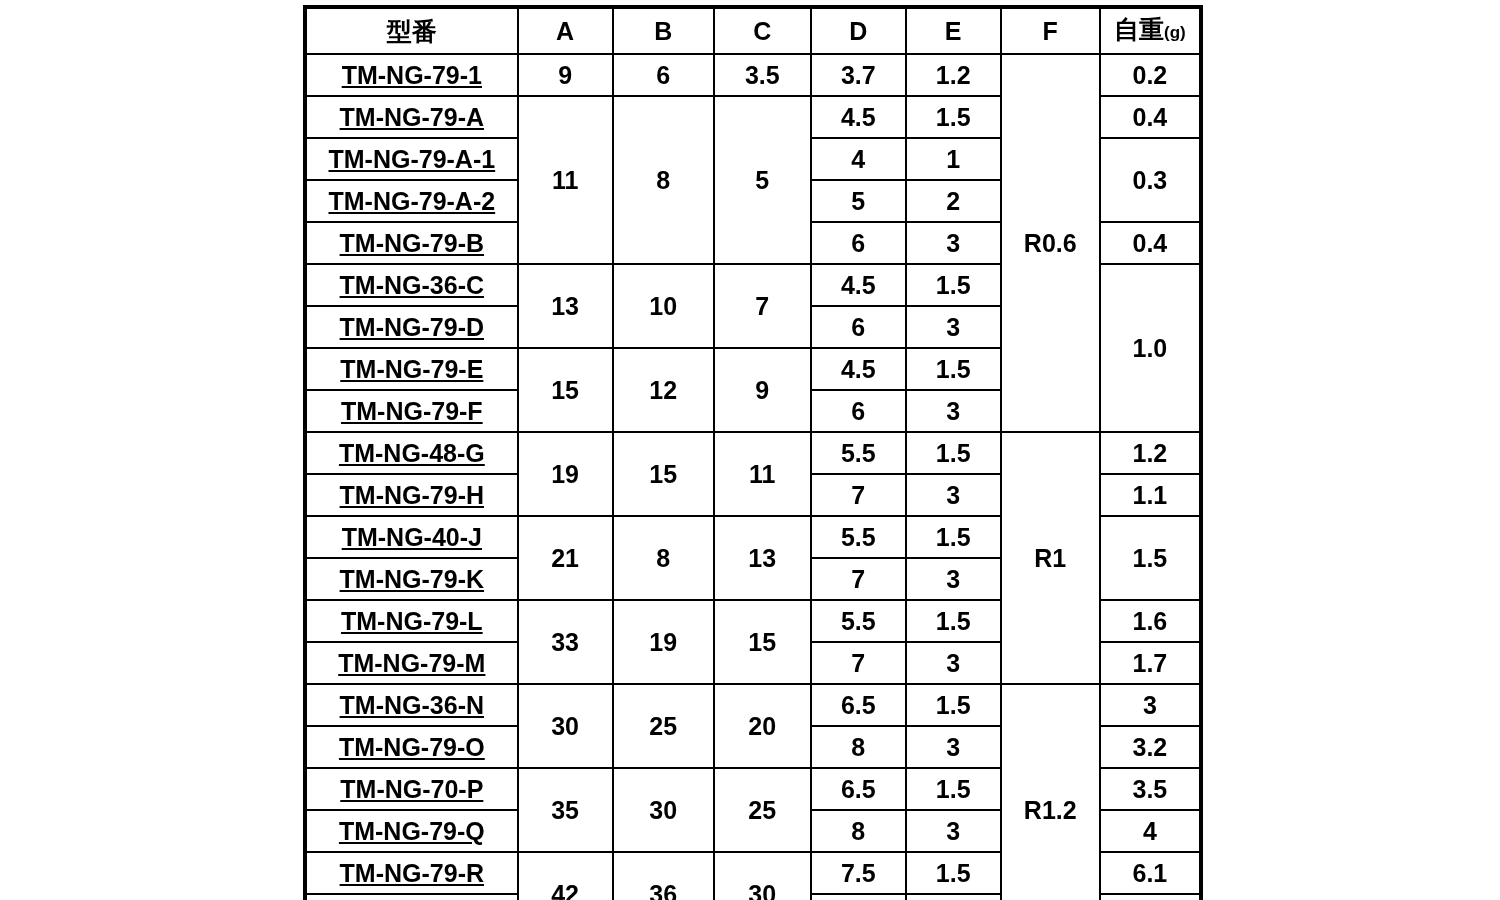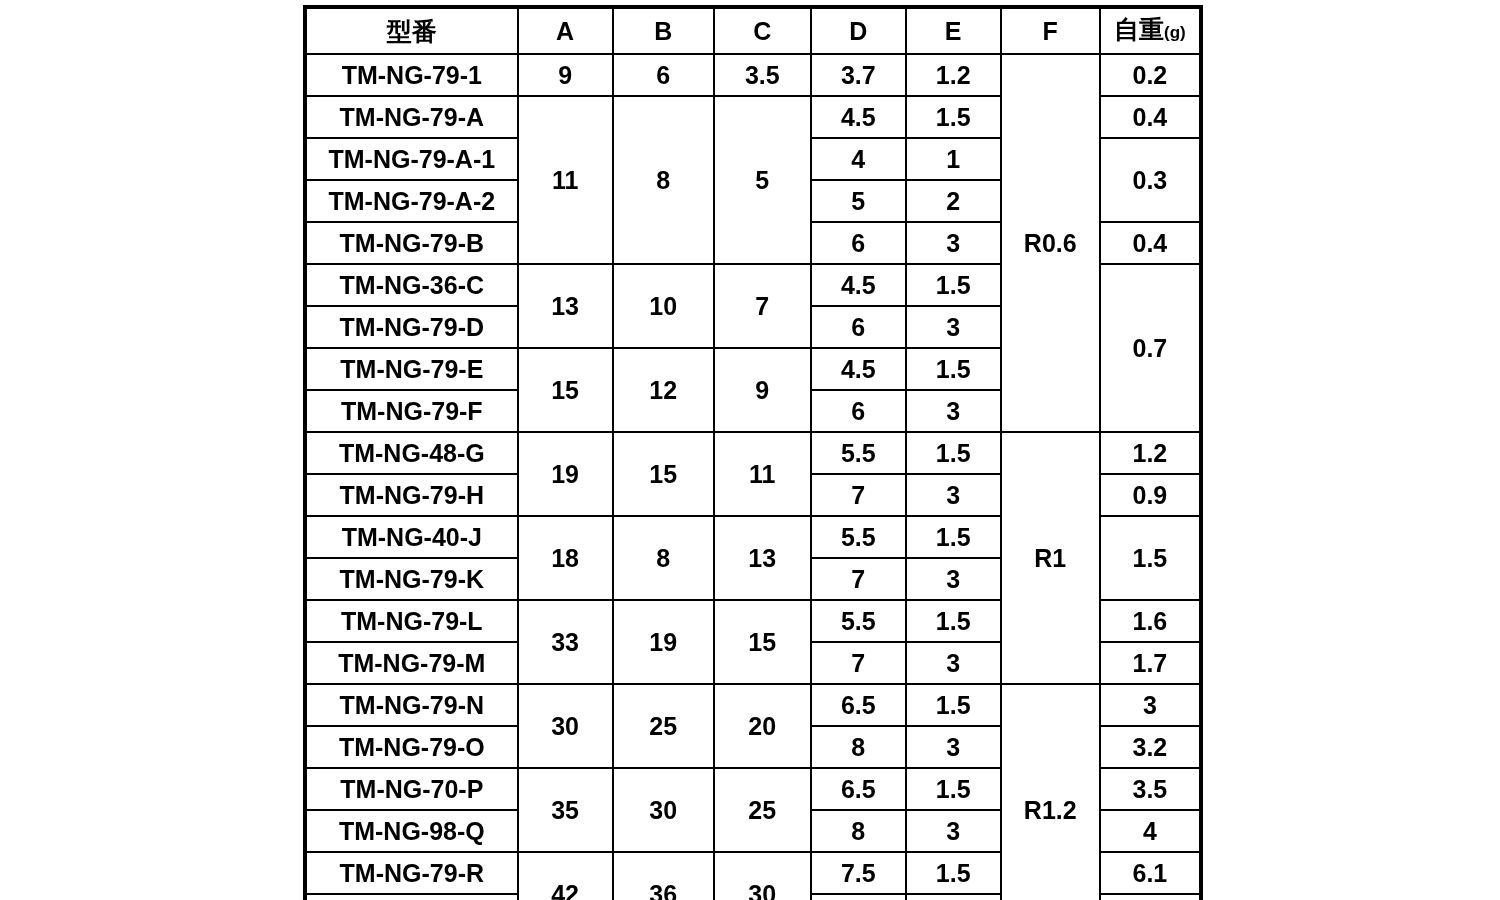--- a/index.html
+++ b/index.html
@@ -48,20 +48,21 @@
   .col-a { width: 92px; }
   .col-b { width: 98px; }
   .col-c { width: 94px; }
   .col-d { width: 92px; }
   .col-e { width: 92px; }
   .col-f { width: 96px; }
   .col-w { width: 98px; }
   .model-cell {
     font-size: 25px;
     letter-spacing: 0px;
+    text-decoration: underline;
   }
   .hdr-jp { font-size: 25px; }
   .unit-g { font-size: 17px; font-weight: bold; vertical-align: baseline; }
 </style>
 </head>
 <body>
 
 <div id="page">
   <div id="table-wrap">
     <table class="spec">
@@ -130,21 +131,21 @@
           <td>0.4</td>
         </tr>
 
         <tr>
           <td class="model-cell">TM-NG-36-C</td>
           <td rowspan="2">13</td>
           <td rowspan="2">10</td>
           <td rowspan="2">7</td>
           <td>4.5</td>
           <td>1.5</td>
-          <td rowspan="4">0.7</td>
+          <td rowspan="4">1.0</td>
         </tr>
 
         <tr>
           <td class="model-cell">TM-NG-79-D</td>
           <td>6</td>
           <td>3</td>
         </tr>
 
         <tr>
           <td class="model-cell">TM-NG-79-E</td>
@@ -169,26 +170,26 @@
           <td>5.5</td>
           <td>1.5</td>
           <td rowspan="6">R1</td>
           <td>1.2</td>
         </tr>
 
         <tr>
           <td class="model-cell">TM-NG-79-H</td>
           <td>7</td>
           <td>3</td>
-          <td>0.9</td>
+          <td>1.1</td>
         </tr>
 
         <tr>
           <td class="model-cell">TM-NG-40-J</td>
-          <td rowspan="2">18</td>
+          <td rowspan="2">21</td>
           <td rowspan="2">8</td>
           <td rowspan="2">13</td>
           <td>5.5</td>
           <td>1.5</td>
           <td rowspan="2">1.5</td>
         </tr>
 
         <tr>
           <td class="model-cell">TM-NG-79-K</td>
           <td>7</td>
@@ -206,21 +207,21 @@
         </tr>
 
         <tr>
           <td class="model-cell">TM-NG-79-M</td>
           <td>7</td>
           <td>3</td>
           <td>1.7</td>
         </tr>
 
         <tr>
-          <td class="model-cell">TM-NG-79-N</td>
+          <td class="model-cell">TM-NG-36-N</td>
           <td rowspan="2">30</td>
           <td rowspan="2">25</td>
           <td rowspan="2">20</td>
           <td>6.5</td>
           <td>1.5</td>
           <td rowspan="6">R1.2</td>
           <td>3</td>
         </tr>
 
         <tr>
@@ -234,21 +235,21 @@
           <td class="model-cell">TM-NG-70-P</td>
           <td rowspan="2">35</td>
           <td rowspan="2">30</td>
           <td rowspan="2">25</td>
           <td>6.5</td>
           <td>1.5</td>
           <td>3.5</td>
         </tr>
 
         <tr>
-          <td class="model-cell">TM-NG-98-Q</td>
+          <td class="model-cell">TM-NG-79-Q</td>
           <td>8</td>
           <td>3</td>
           <td>4</td>
         </tr>
 
         <tr>
           <td class="model-cell">TM-NG-79-R</td>
           <td rowspan="2">42</td>
           <td rowspan="2">36</td>
           <td rowspan="2">30</td>

